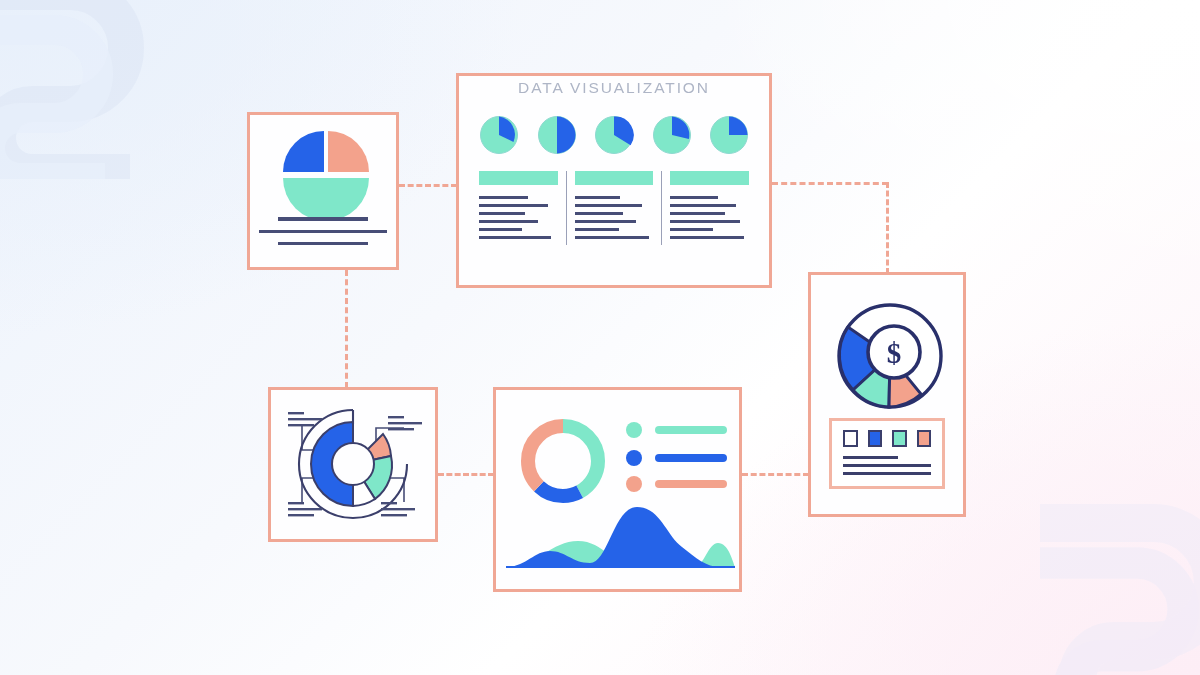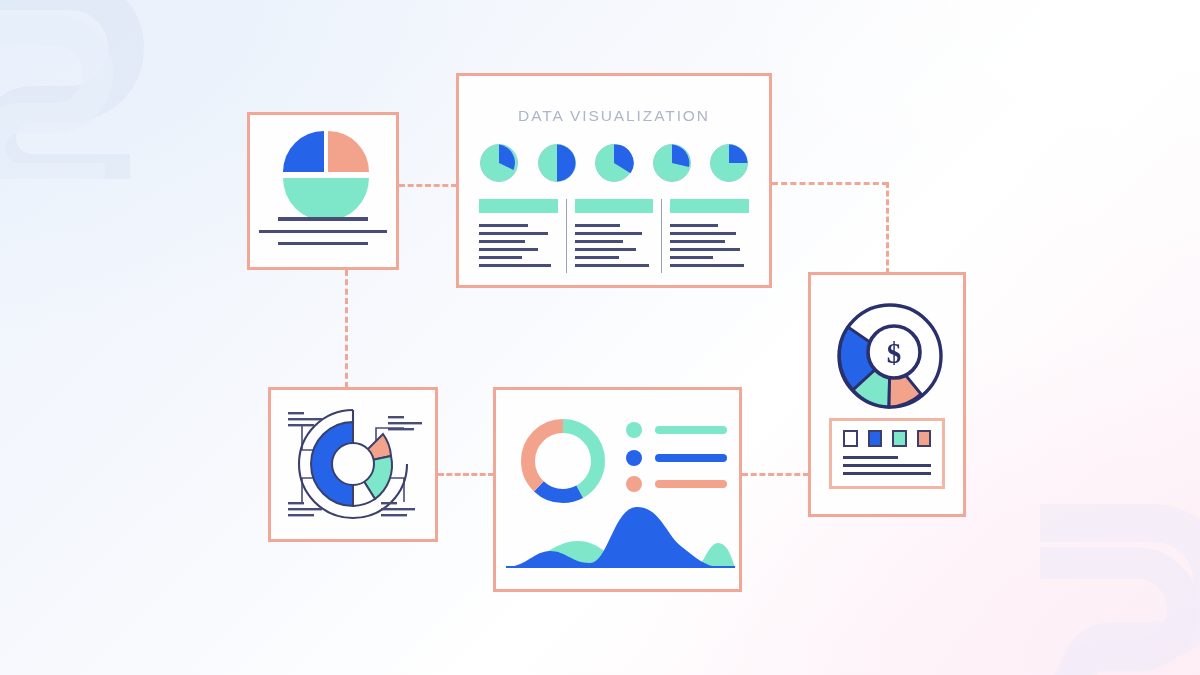--- a/index.html
+++ b/index.html
@@ -26,21 +26,21 @@
   .card {
     position: absolute; background: #fefeff;
     border: 3px solid #f0a795;
   }
   .connector { position: absolute; }
 
   
   #card-hero { left: 456px; top: 73px; width: 316px; height: 215px; }
   #hero-title {
     text-align: center; color: #aeb5c6; font-size: 15.5px;
-    letter-spacing: 1.9px; font-weight: 400; margin-top: 31px;
+    letter-spacing: 1.9px; font-weight: 400; margin-top: 3px;
   }
   #hero-pies {
     display: flex; justify-content: space-between;
     padding: 0 20px; margin-top: 18px;
   }
   #hero-cols { display: flex; margin-top: 16px; padding: 0 12px; }
   .hero-col { flex: 1; padding: 0 8px; position: relative; }
   .hero-col + .hero-col { border-left: 1.6px solid #9aa0b8; }
   .hero-bar { height: 14px; background: #7fe7c9; margin-bottom: 11px; }
   .hero-line { height: 2.6px; background: #474d77; margin-bottom: 5.5px; }

